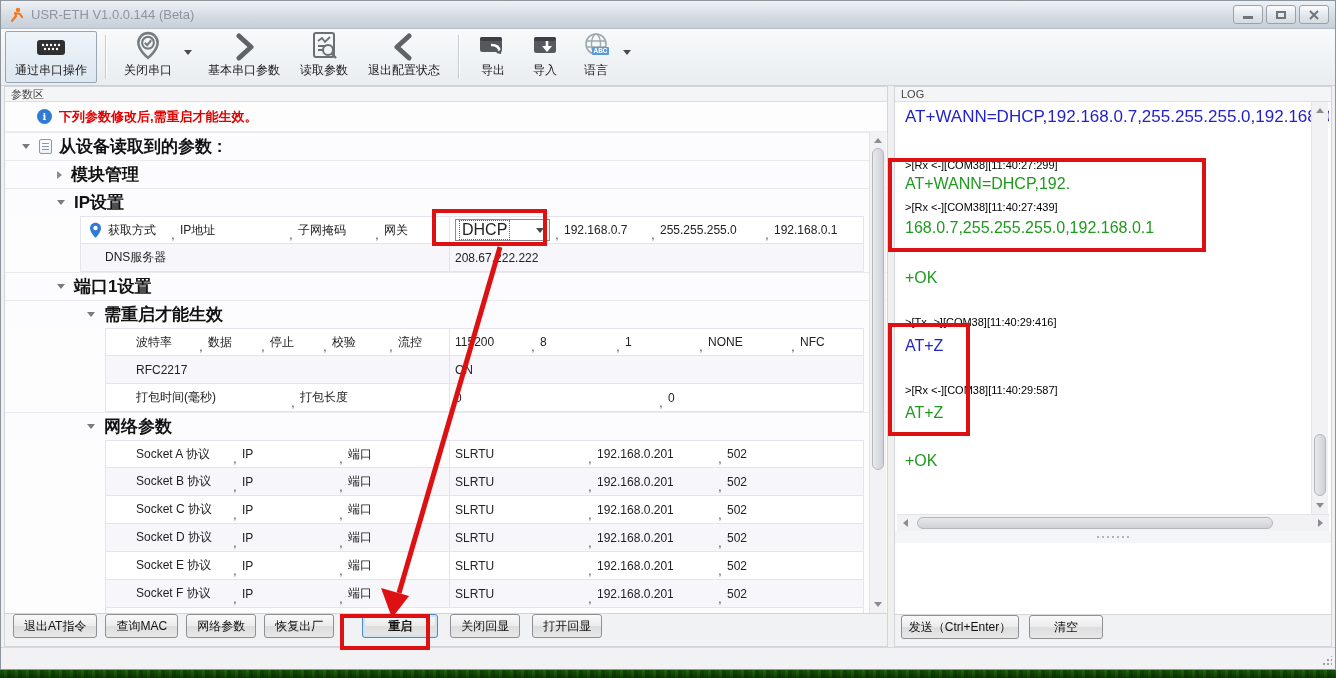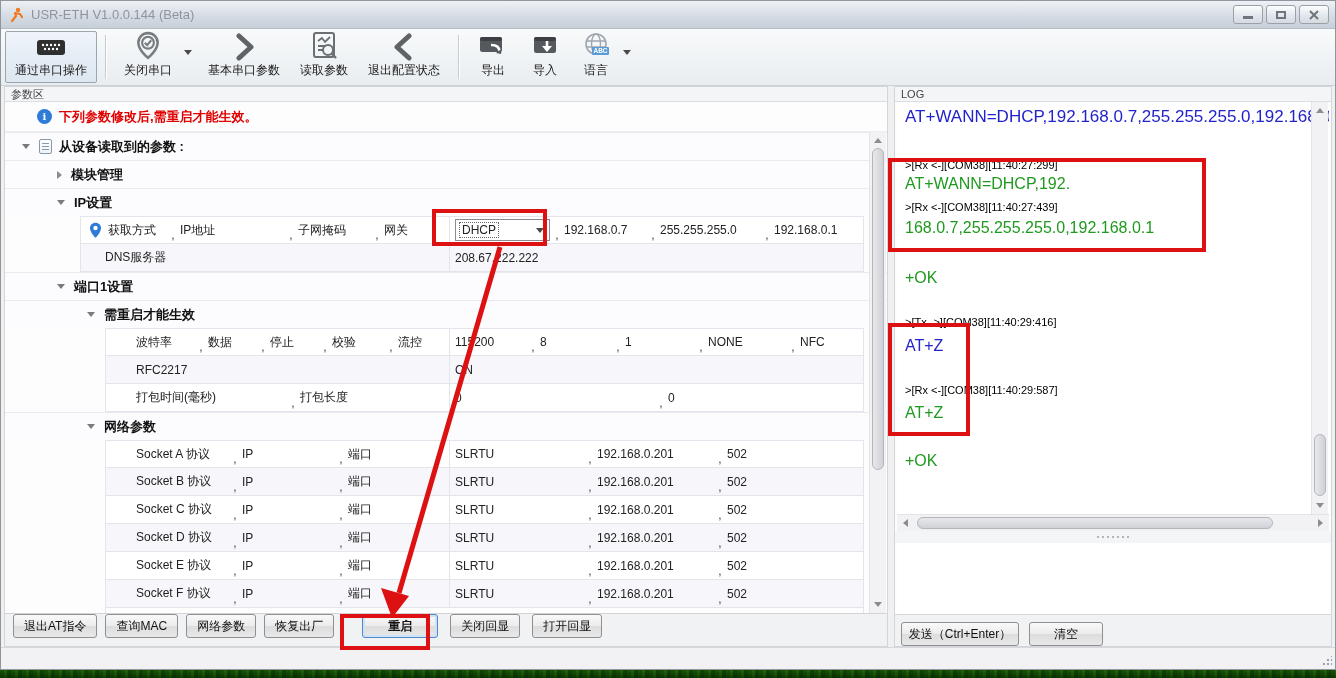--- a/index.html
+++ b/index.html
@@ -49,21 +49,21 @@
   .v-splitter i{width:2px;height:2px;background:#9aa0a6;border-radius:50%;}
 
   
   .notice-row{height:30px;display:flex;align-items:center;border-bottom:1px solid #ededf2;}
   .info-icon{width:15px;height:15px;border-radius:50%;background:#2e7cd6;color:#fff;
              font-size:10px;font-weight:bold;display:flex;align-items:center;justify-content:center;
              margin-left:32px;margin-right:7px;font-family:"DejaVu Serif",serif;}
   .info-icon::before{content:"i";}
   .notice-text{color:#e00000;font-weight:bold;font-size:13px;}
   .tree{position:absolute;top:45px;left:0;right:0;bottom:33px;overflow:hidden;}
-  .tree-row{height:28px;display:flex;align-items:center;font-weight:bold;font-size:13px;
+  .tree-row{height:28px;display:flex;align-items:center;font-weight:bold;font-size:17px;
             color:#111;border-top:1px solid #e9e9ef;background:#fcfcfe;}
   .tree-row .exp{margin-right:9px;}
   .ind-root{padding-left:17px;}
   .ind-1{padding-left:52px;}
   .ind-2{padding-left:82px;}
   .doc-icon{width:13px;height:15px;border:1px solid #8899aa;border-radius:2px;margin-right:7px;
             background:linear-gradient(#fff,#eef2f6);position:relative;}
   .doc-icon::before{content:"";position:absolute;left:2px;right:2px;top:3px;height:1px;background:#8899aa;
                     box-shadow:0 3px 0 #8899aa,0 6px 0 #8899aa;}
 
@@ -79,21 +79,21 @@
   .value-part{position:absolute;top:0;bottom:0;right:0;display:flex;align-items:center;
               border-left:1px solid #e4e5ec;padding-left:5px;}
   .row-l2 .value-part{left:368px;}
   .row-l3 .value-part{left:343px;}
   .pin-icon{margin:0 6px 0 8px;}
   .w58{width:58px}.w110{width:104px}.w72{width:72px}
   .pad30{padding-left:30px}.pad24{padding-left:24px}
   .s-w58{width:58px}.s-w48{width:48px}.s-w52{width:52px}.s-w150{width:150px}
   .sk-w92{width:92px}
   .v-combo{width:95px;height:22px;border:1px solid #8b8b90;background:#fff;display:flex;
-           align-items:center;position:relative;padding-left:4px;font-size:12px;}
+           align-items:center;position:relative;padding-left:4px;font-size:16px;}
   .v-combo .sel{outline:1px dotted #666;padding:0 2px;}
   .v-combo .arr{position:absolute;right:5px;top:8px;}
   .vw82{width:82px}.vw100{width:100px}
   .vw71{width:71px}.vw69{width:69px}.vw78{width:78px}
   .vw199{width:199px}
   .vw128{width:128px}.vw116{width:116px}
   .partial-row{height:10px;margin-left:100px;width:759px;border-left:1px solid #e4e5ec;
                border-right:1px solid #e4e5ec;overflow:hidden;color:#777;font-size:10px;text-align:left;padding-left:140px;letter-spacing:2px;}
 
   
@@ -129,21 +129,21 @@
   .l-recv{color:#1f9a1f;font-size:16px;line-height:21px;}
   .l-meta{color:#000;font-size:11px;line-height:14px;}
   .mb29{margin-bottom:29px}.mb27{margin-bottom:27px}.mb6{margin-bottom:6px}
   .mb3{margin-bottom:3px}.mb1{margin-bottom:1px}.mb5{margin-bottom:5px}
   .log-hscroll-wrap{position:absolute;top:427px;left:2px;right:2px;height:17px;}
   .h-splitter{position:absolute;top:444px;left:0;right:0;height:12px;display:flex;align-items:center;justify-content:center;gap:3px;background:#f4f5f7;}
   .h-splitter i{width:2px;height:2px;background:#9aa0a6;border-radius:50%;}
   .send-area{position:absolute;top:456px;left:2px;right:2px;bottom:32px;}
   .send-input{width:100%;height:100%;border:none;outline:none;resize:none;background:#fff;font-family:inherit;}
   .l-buttons{position:absolute;left:0;right:0;bottom:0;height:32px;background:#f1f2f4;
-             border-top:1px solid #d8d8dc;display:flex;align-items:flex-end;gap:10px;padding-left:6px;}
+             border-top:1px solid #d8d8dc;display:flex;align-items:flex-start;gap:10px;padding-left:6px;}
 
   
   .statusbar{position:absolute;left:0;right:0;bottom:0;height:22px;background:#f2f2f4;border-top:1px solid #d8d8dc;}
   .grip{position:absolute;right:3px;bottom:3px;width:10px;height:10px;
         background:radial-gradient(circle at 2px 8px,#9aa0a6 1px,transparent 1.4px),
                    radial-gradient(circle at 6px 8px,#9aa0a6 1px,transparent 1.4px),
                    radial-gradient(circle at 6px 4px,#9aa0a6 1px,transparent 1.4px),
                    radial-gradient(circle at 10px 8px,#9aa0a6 1px,transparent 1.4px),
                    radial-gradient(circle at 10px 4px,#9aa0a6 1px,transparent 1.4px),
                    radial-gradient(circle at 10px 0px,#9aa0a6 1px,transparent 1.4px);}

